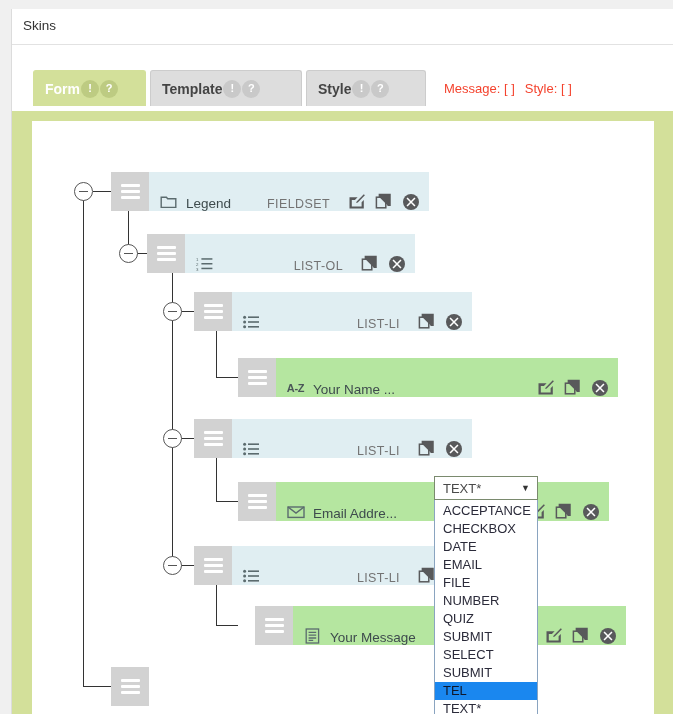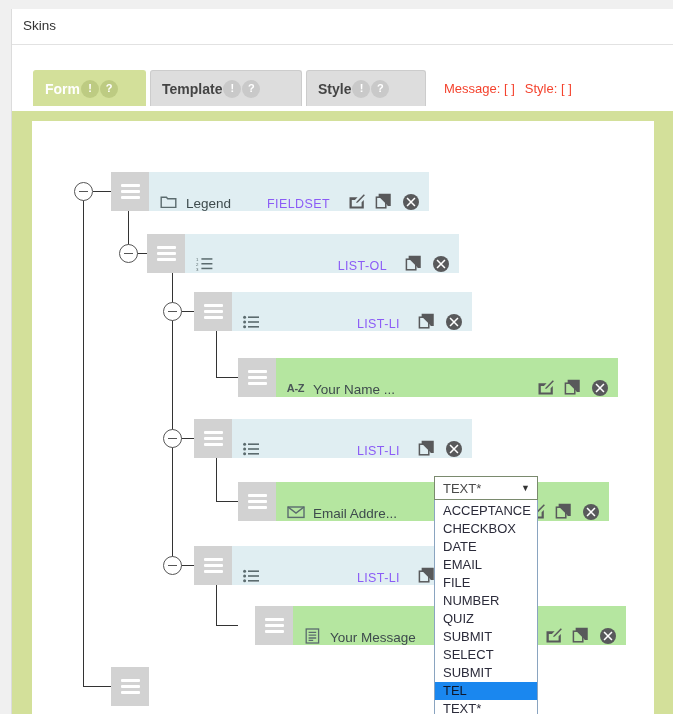--- a/index.html
+++ b/index.html
@@ -193,21 +193,21 @@
   }
 
   .node-label {
     font-size: 13.5px;
     color: #3e4b4d;
     white-space: nowrap;
     overflow: hidden;
   }
   .node-tag {
     font-size: 12.5px;
-    color: #8b5cf6;
+    color: #737373;
     letter-spacing: 0.4px;
     margin-left: auto;
     white-space: nowrap;
   }
   .actions {
     display: flex;
     align-items: center;
     gap: 8px;
     margin-left: auto;
   }
@@ -369,21 +369,21 @@
             <span class="act">
               <svg width="18" height="18" viewBox="0 0 18 18" fill="currentColor">
                   <circle cx="9" cy="9" r="8"></circle>
                   <path d="M5.6 4.5l7.9 7.9-1.1 1.1-7.9-7.9zM12.4 4.5l1.1 1.1-7.9 7.9-1.1-1.1z" fill="#fff"></path>
                 </svg>
             </span>
           </span>
         </div>
       </div>
 
-      <div class="node blue" style="left:115px; top:113px; width:312px;">
+      <div class="node blue" style="left:115px; top:113px; width:268px;">
         <div class="handle">
           <span class="bars">
               <i></i>
               <i></i>
               <i></i>
             </span>
         </div>
         <div class="body">
           <span class="type-icon">
             <svg width="17" height="15" viewBox="0 0 17 15" fill="currentColor">

